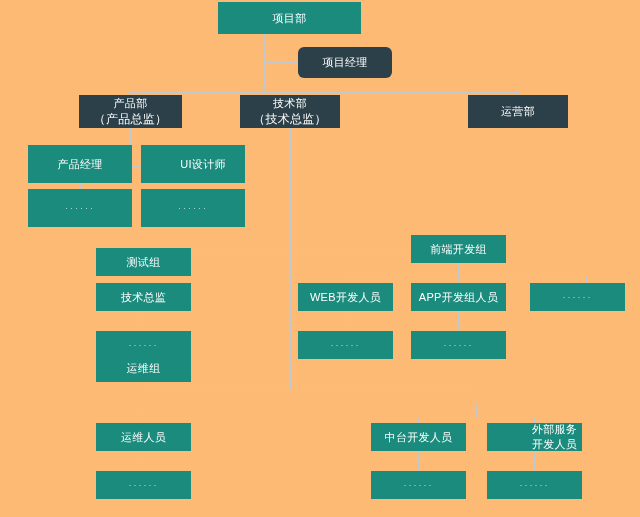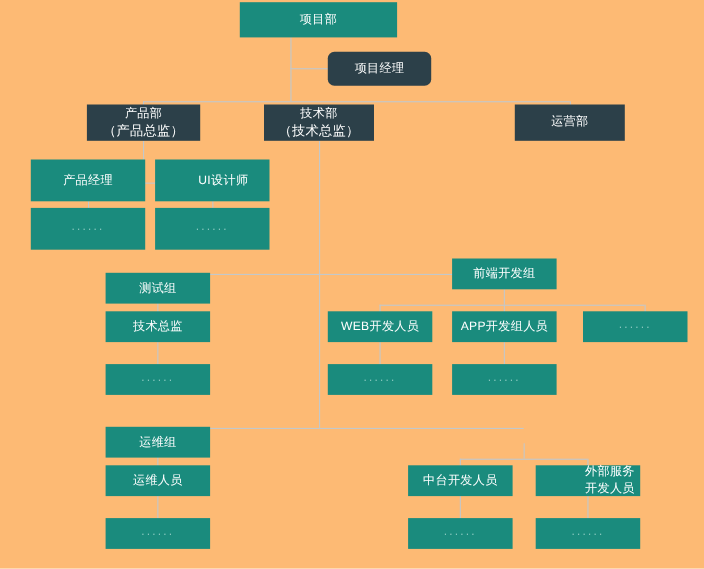--- a/index.html
+++ b/index.html
@@ -177,21 +177,21 @@
   </div>
 
   <div class="node teal dots" style="left:298px; top:331px; width:95px; height:28px;">
     <span>······</span>
   </div>
 
   <div class="node teal dots" style="left:411px; top:331px; width:95px; height:28px;">
     <span>······</span>
   </div>
 
-  <div class="node teal" style="left:96px; top:388px; width:95px; height:28px;">
+  <div class="node teal" style="left:96px; top:354px; width:95px; height:28px;">
     <span>运维组</span>
   </div>
 
   <div class="node teal" style="left:96px; top:423px; width:95px; height:28px;">
     <span>运维人员</span>
   </div>
 
   <div class="node teal dots" style="left:96px; top:471px; width:95px; height:28px;">
     <span>······</span>
   </div>

